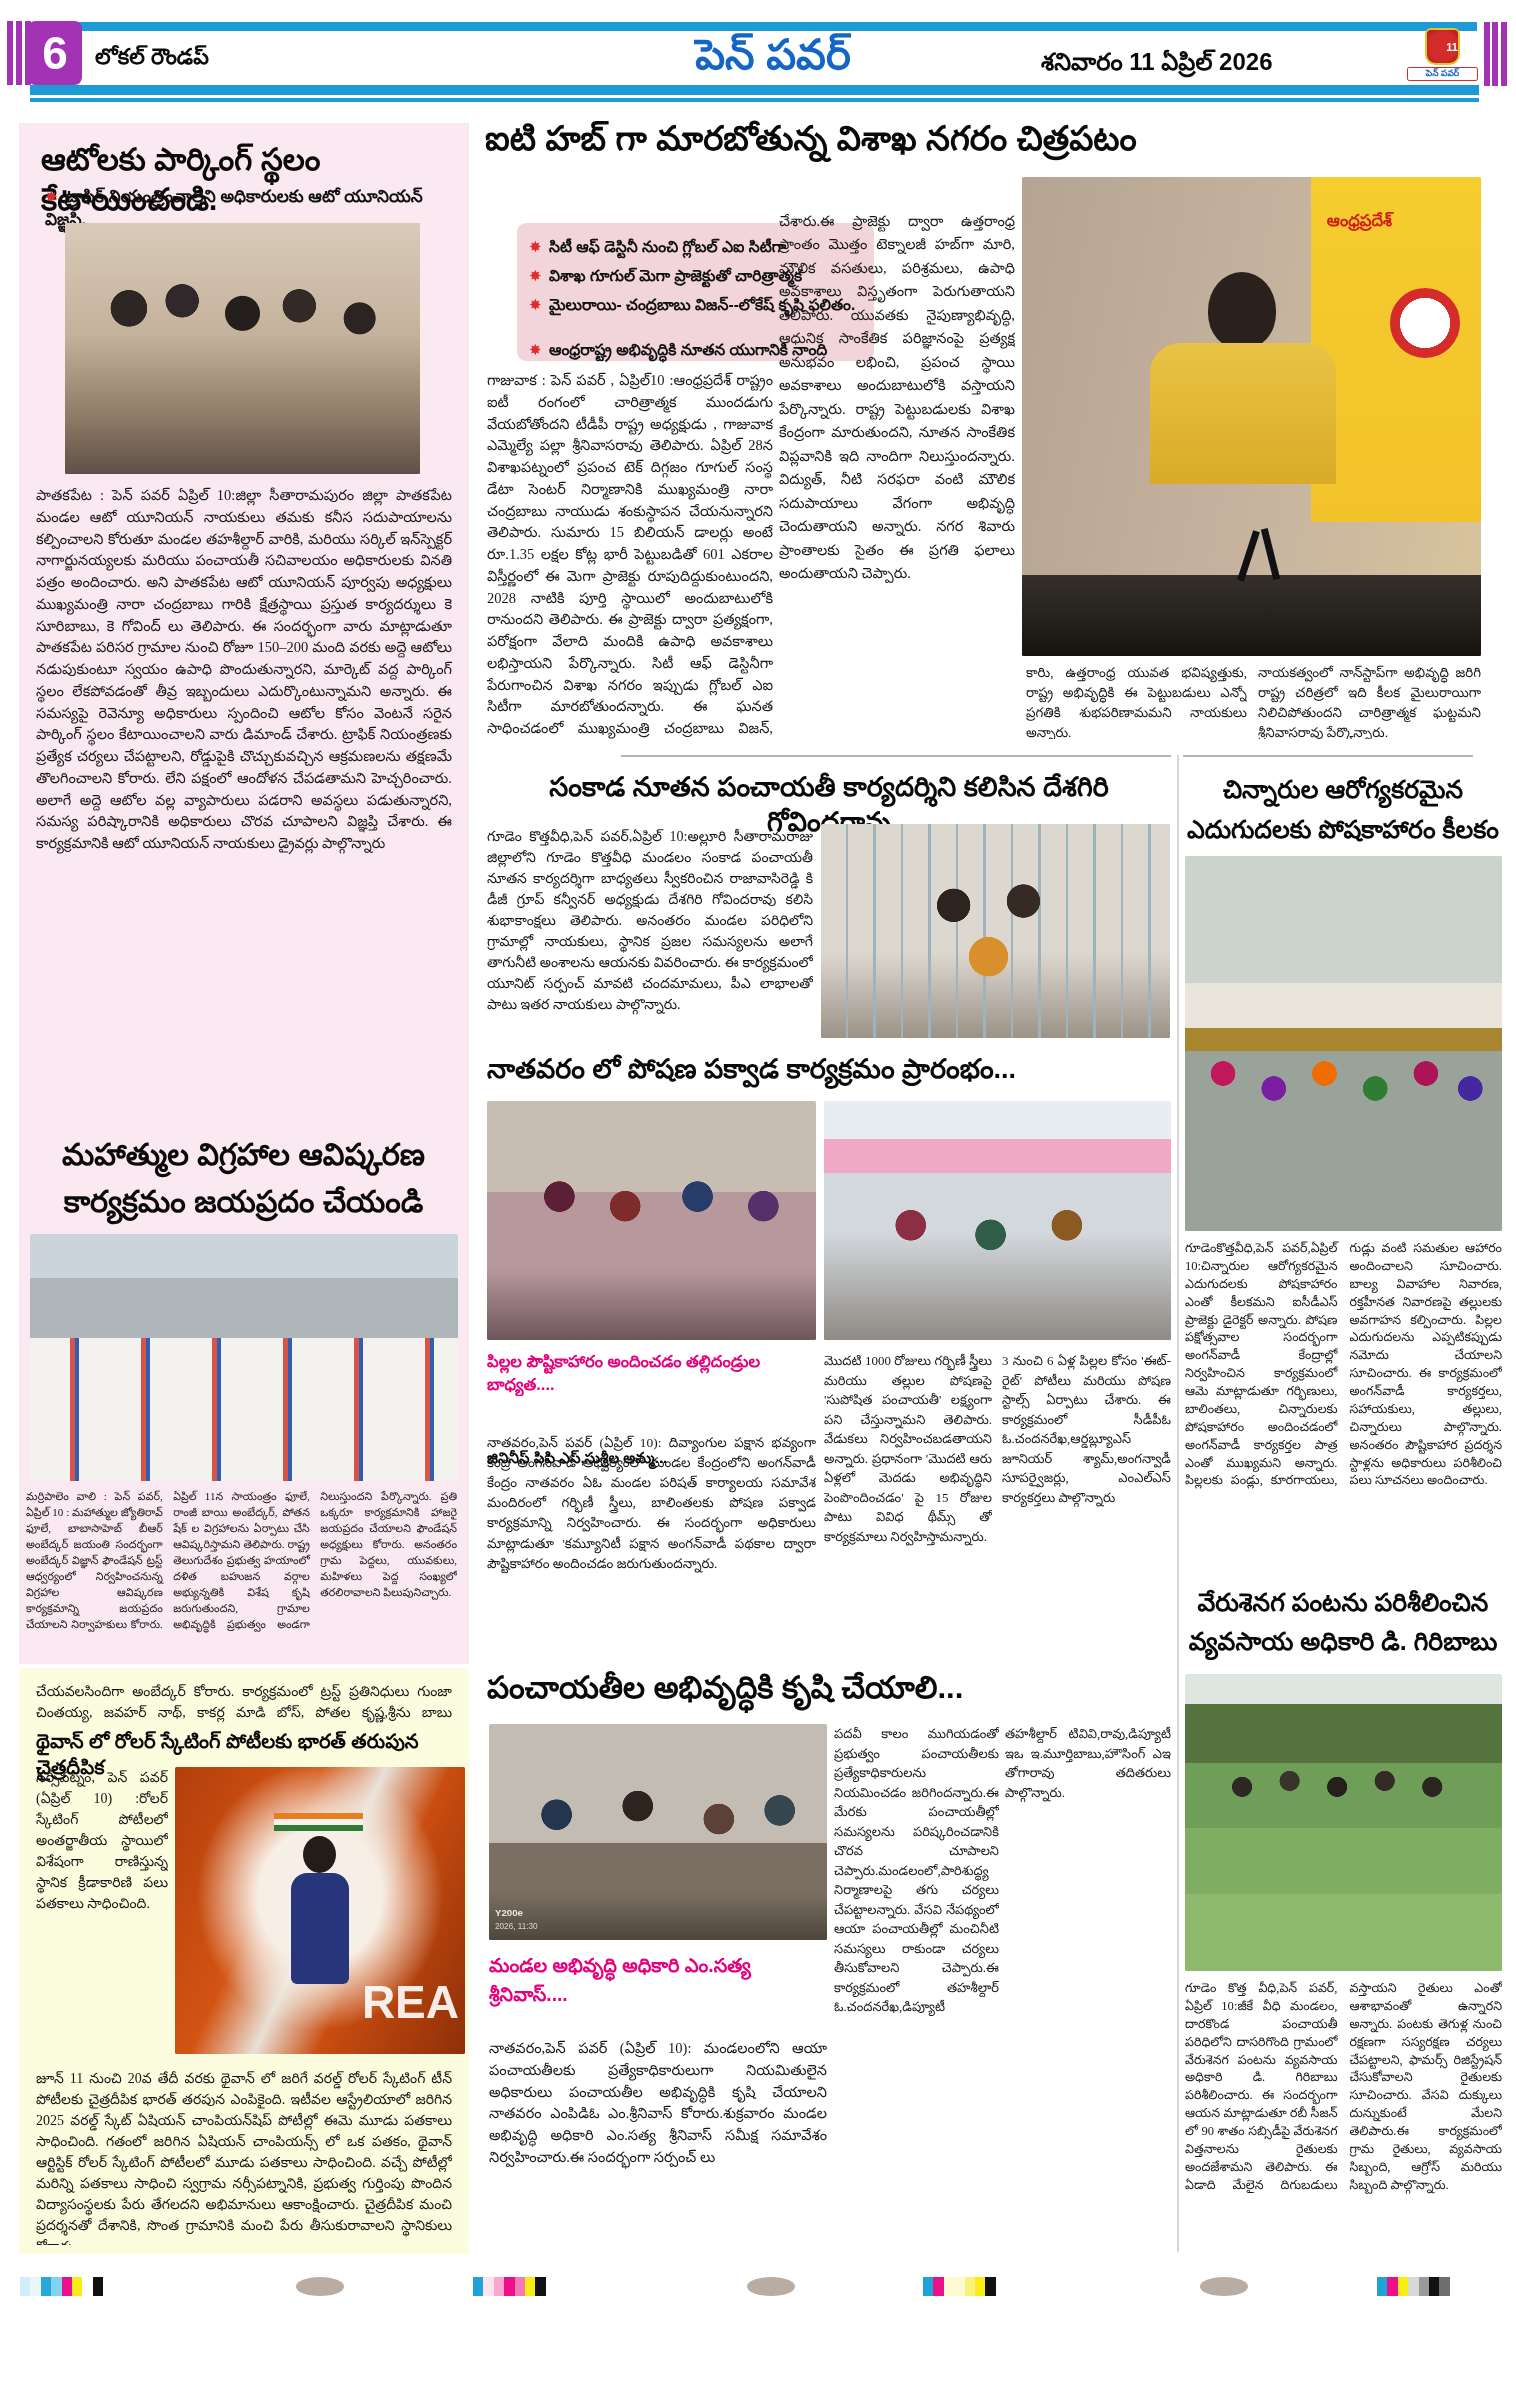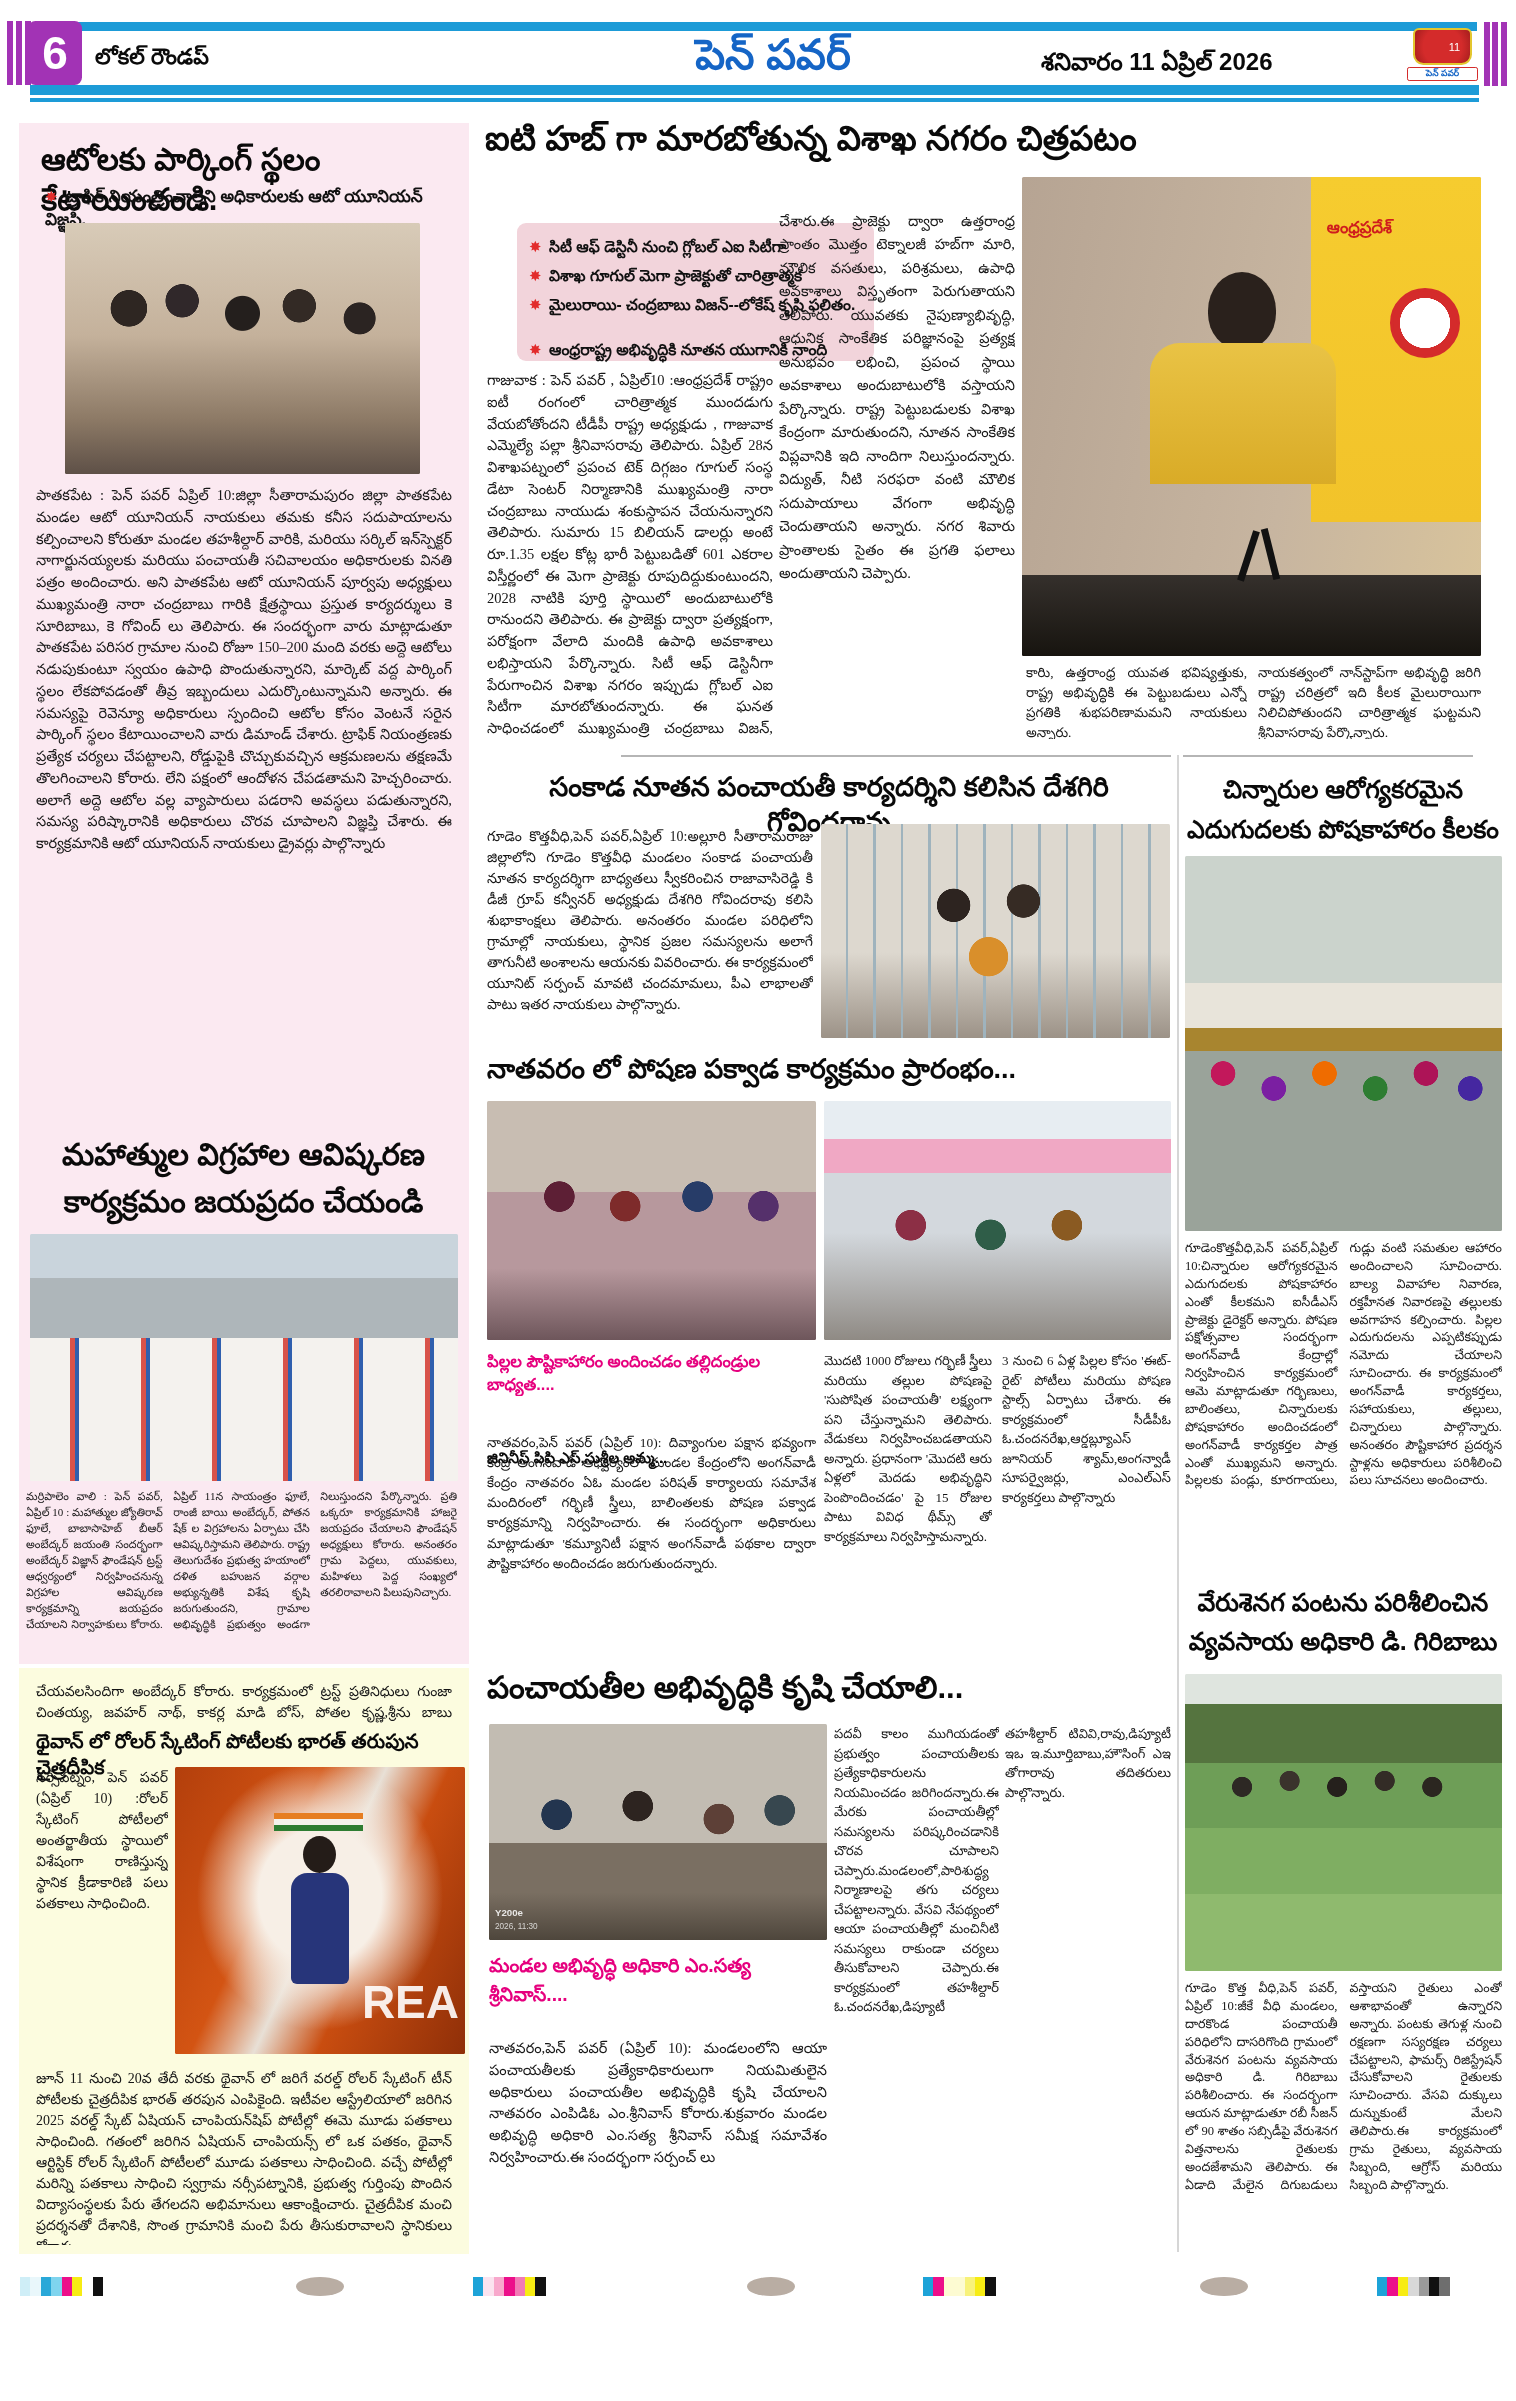--- a/index.html
+++ b/index.html
@@ -41,22 +41,22 @@
   <div class="stripe" style="left:25px;top:21px;height:64px;"></div>
   <div class="abs rule" style="left:71px;top:22px;width:1406px;height:9px;"></div>
   <div id="pagenum-box">
     <span>6</span>
   </div>
   <div class="abs hl" style="left:95px;top:43px;font-size:22px;">లోకల్ రౌండప్</div>
   <div class="abs hl" style="left:654px;top:28px;width:238px;font-size:42px;color:#1565c6;text-align:center;">పెన్ పవర్</div>
   <div class="abs hl" style="left:1041px;top:46px;font-size:24px;">శనివారం 11 ఏప్రిల్ 2026</div>
   <div class="abs" style="left:1407px;top:28px;width:71px;height:56px;text-align:center;">
     <div style="margin:0 auto;width:31px;height:33px;background:radial-gradient(circle,#d42b2b 0 60%,#a41d1d 100%);
-                border:2.2px solid #e3c62e;border-radius:6px 6px 10.4px 10.4px;color:#fff;font-weight:normal;font-size:11px;
-                display:flex;align-items:center;justify-content:center;padding-left:24px;">
+                border:2.2px solid #e3c62e;border-radius:6px 6px 10.4px 10.4px;color:#fff;font-weight:bold;font-size:11px;
+                display:flex;align-items:center;justify-content:flex-end;">
       <span>11</span>
     </div>
     <div style="font-size:9px;font-weight:bold;color:#1565c6;border:0.7px solid #d42b2b;border-radius:2.2px;margin-top:1.5px;background:#fff;">పెన్ పవర్</div>
   </div>
   <div class="stripe" style="left:1484px;top:22px;height:64px;"></div>
   <div class="stripe" style="left:1492px;top:22px;height:64px;"></div>
   <div class="stripe" style="left:1501px;top:22px;height:64px;"></div>
   <div class="abs rule" style="left:30px;top:85px;width:1449px;height:9.7px;"></div>
   <div class="abs rule" style="left:30px;top:98px;width:1449px;height:3.7px;"></div>
 
@@ -111,21 +111,21 @@
     <div style="font-size:15.6px;font-weight:bold;color:#111;line-height:1.85;white-space:nowrap;overflow:hidden;margin-top:16px;">
       <span class="star">✸</span><span>ఆంధ్రరాష్ట్ర అభివృద్ధికి నూతన యుగానికి నాంది</span>
     </div>
   </div>
 
   <div class="abs jbody" style="left:487px;top:370px;width:286px;height:369px;font-size:14.5px;">గాజువాక : పెన్ పవర్ , ఏప్రిల్10 :ఆంధ్రప్రదేశ్ రాష్ట్రం ఐటీ రంగంలో చారిత్రాత్మక ముందడుగు వేయబోతోందని టీడీపీ రాష్ట్ర అధ్యక్షుడు , గాజువాక ఎమ్మెల్యే పల్లా శ్రీనివాసరావు తెలిపారు. ఏప్రిల్ 28న విశాఖపట్నంలో ప్రపంచ టెక్ దిగ్గజం గూగుల్ సంస్థ డేటా సెంటర్ నిర్మాణానికి ముఖ్యమంత్రి నారా చంద్రబాబు నాయుడు శంకుస్థాపన చేయనున్నారని తెలిపారు. సుమారు 15 బిలియన్ డాలర్లు అంటే రూ.1.35 లక్షల కోట్ల భారీ పెట్టుబడితో 601 ఎకరాల విస్తీర్ణంలో ఈ మెగా ప్రాజెక్టు రూపుదిద్దుకుంటుందని, 2028 నాటికి పూర్తి స్థాయిలో అందుబాటులోకి రానుందని తెలిపారు. ఈ ప్రాజెక్టు ద్వారా ప్రత్యక్షంగా, పరోక్షంగా వేలాది మందికి ఉపాధి అవకాశాలు లభిస్తాయని పేర్కొన్నారు. సిటీ ఆఫ్ డెస్టినీగా పేరుగాంచిన విశాఖ నగరం ఇప్పుడు గ్లోబల్ ఎఐ సిటీగా మారబోతుందన్నారు. ఈ ఘనత సాధించడంలో ముఖ్యమంత్రి చంద్రబాబు విజన్, మంత్రి నారా లోకేష్ నిరంతర కృషి, వ్యవసాయం, పట్టుబడి ఎంతో ఉందని కొనియాడారు. అలాగే ఈ భారీ పెట్టుబడి ఆంధ్రప్రదేశ్ అభివృద్ధికి సరికొత్త సృష్టి అని అన్నారు.</div>
   <div class="abs jbody" style="left:779px;top:210px;width:236px;height:529px;font-size:14.5px;line-height:1.62;">చేశారు.ఈ ప్రాజెక్టు ద్వారా ఉత్తరాంధ్ర ప్రాంతం మొత్తం టెక్నాలజీ హబ్‌గా మారి, మౌలిక వసతులు, పరిశ్రమలు, ఉపాధి అవకాశాలు విస్తృతంగా పెరుగుతాయని తెలిపారు. యువతకు నైపుణ్యాభివృద్ధి, ఆధునిక సాంకేతిక పరిజ్ఞానంపై ప్రత్యక్ష అనుభవం లభించి, ప్రపంచ స్థాయి అవకాశాలు అందుబాటులోకి వస్తాయని పేర్కొన్నారు. రాష్ట్ర పెట్టుబడులకు విశాఖ కేంద్రంగా మారుతుందని, నూతన సాంకేతిక విప్లవానికి ఇది నాందిగా నిలుస్తుందన్నారు. విద్యుత్, నీటి సరఫరా వంటి మౌలిక సదుపాయాలు వేగంగా అభివృద్ధి చెందుతాయని అన్నారు. నగర శివారు ప్రాంతాలకు సైతం ఈ ప్రగతి ఫలాలు అందుతాయని చెప్పారు.</div>
 
   <div class="photo" style="left:1022px;top:177px;width:459px;height:479px;background:linear-gradient(100deg,#b6a493 0%,#c7b5a0 58%,#d9c49b 100%);">
     <div class="pm-flag"></div>
-    <div class="abs flagtext" style="right:89px;top:34px;font-size:16.4px;margin-top:7px;">ఆంధ్రప్రదేశ్</div>
+    <div class="abs flagtext" style="right:89px;top:34px;font-size:16.4px;">ఆంధ్రప్రదేశ్</div>
     <div class="pm-emblem"></div>
     <div class="pm-head" style="left:186px;top:95px;"></div>
     <div class="pm-body" style="left:128px;top:166px;"></div>
     <div class="pm-desk"></div>
     <div class="pm-mic" style="left:223px;bottom:74px;"></div>
     <div class="pm-mic" style="left:245px;bottom:76px;transform:rotate(-14deg);"></div>
   </div>
   <div class="abs jbody" style="left:1026px;top:663px;width:221px;height:76px;font-size:13.4px;">కారిు, ఉత్తరాంధ్ర యువత భవిష్యత్తుకు, రాష్ట్ర అభివృద్ధికి ఈ పెట్టుబడులు ఎన్నో ప్రగతికి శుభపరిణామమని నాయకులు అన్నారు.</div>
   <div class="abs jbody" style="left:1258px;top:663px;width:223px;height:76px;font-size:13.4px;">నాయకత్వంలో నాన్‌స్టాప్‌గా అభివృద్ధి జరిగి రాష్ట్ర చరిత్రలో ఇది కీలక మైలురాయిగా నిలిచిపోతుందని చారిత్రాత్మక ఘట్టమని శ్రీనివాసరావు పేర్కొన్నారు.</div>
 

